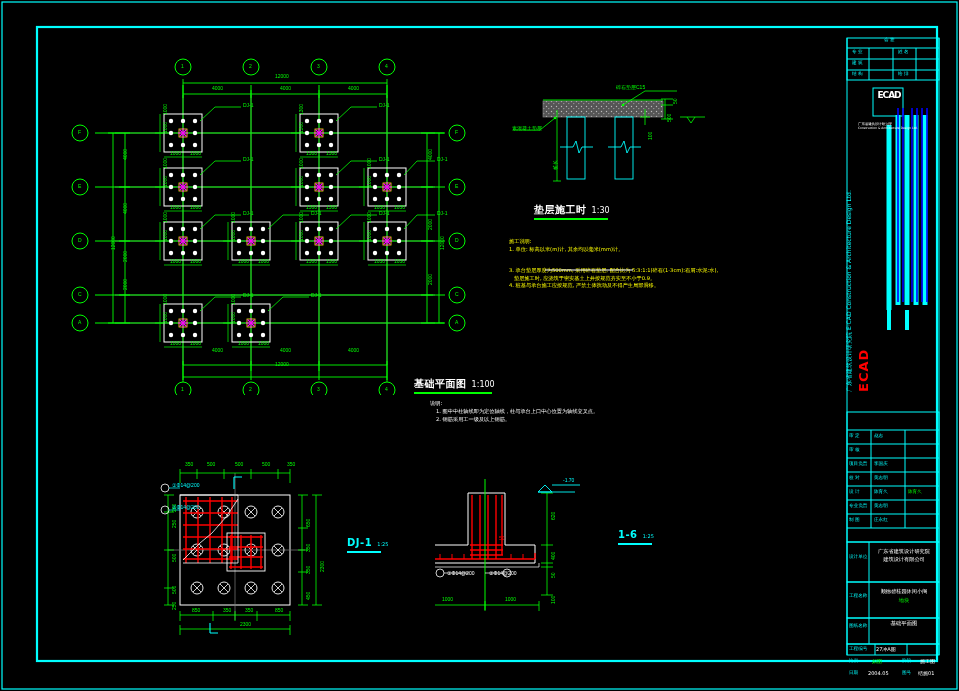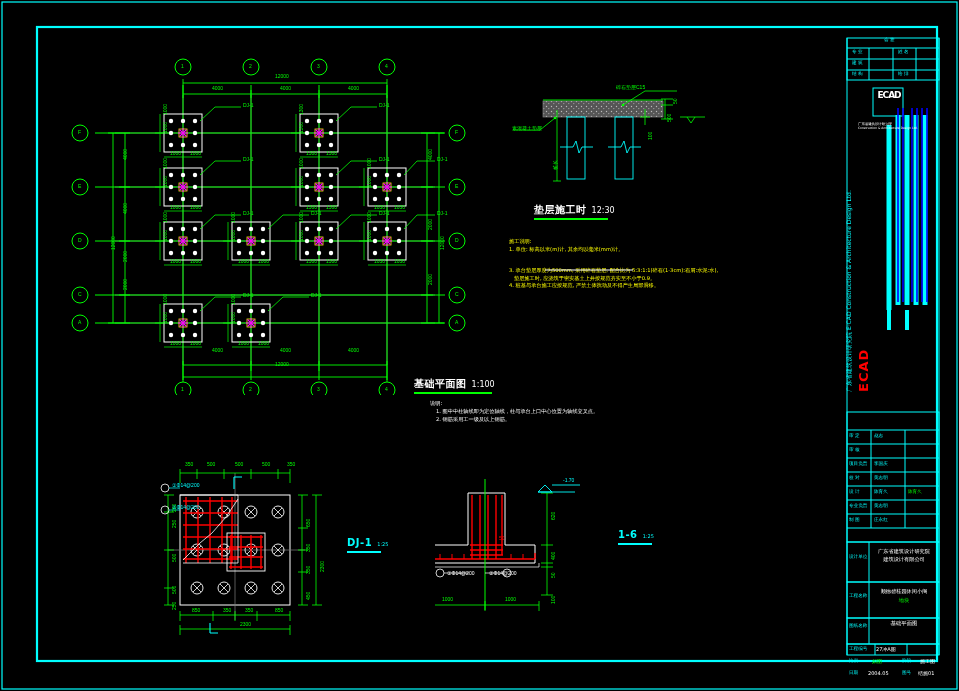--- a/index.html
+++ b/index.html
@@ -371,21 +371,21 @@
   </svg>
   <div class="txt" style="left:616px;top:85px;">碎石垫层C15</div>
   <div class="txt" style="left:512px;top:126px;">素混凝土垫层</div>
   <div class="txt vtxt" style="left:673px;top:104px;">50</div>
   <div class="txt vtxt" style="left:667px;top:122px;">500</div>
   <div class="txt vtxt" style="left:648px;top:140px;">100</div>
   <div class="txt vtxt" style="left:553px;top:170px;">桩长</div>
 
   <div class="abs" style="left:534px;top:198px;">
     <span class="title">垫层施工时</span>
-    <span class="scale">12:30</span>
+    <span class="scale">1:30</span>
     <div style="width:74px;height:2px;background:#00ff00;margin-top:1px;"></div>
   </div>
 
   <div class="abs" style="left:509px;top:238px;width:300px;">
     <div class="note">施工说明:</div>
     <div class="note">1. 单位: 标高以米(m)计, 其余均以毫米(mm)计。</div>
     <div style="height:14px;"></div>
     <div class="note">3. 承台垫层厚度为500mm, 采用碎石垫层, 配合比为 5:3:1:1(碎石(1-3cm):石屑:水泥:水),</div>
     <div class="note">   垫层施工时, 应浇筑于密实基土上并按规范夯实至不小于0.9。</div>
     <div class="note">4. 桩基与承台施工应按规范, 严禁土体扰动及不得产生局部滑移。</div>

